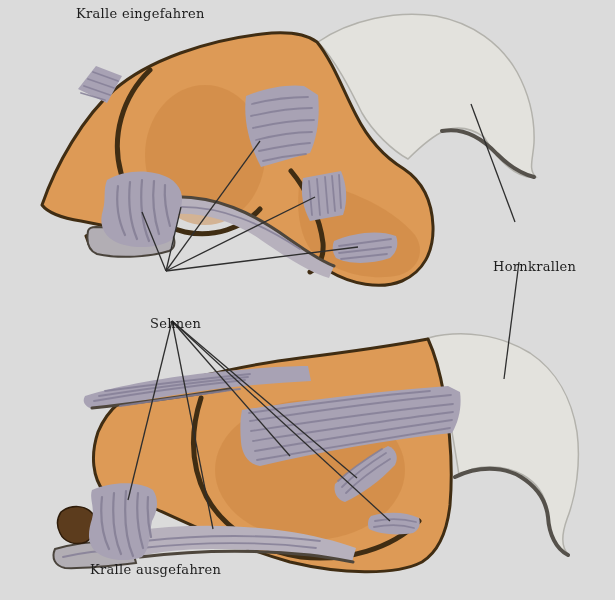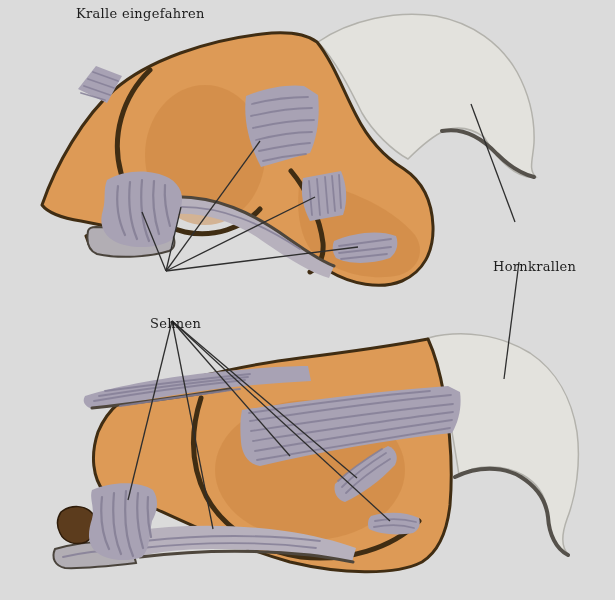--- a/index.html
+++ b/index.html
@@ -213,14 +213,15 @@
 
   <g>
     <line class="leader" x1="471" y1="104" x2="515" y2="222"></line>
     <line class="leader" x1="519" y1="262" x2="504" y2="379"></line>
   </g>
 </svg>
 
 <div class="diagram-label" id="label-claw-retracted">Kralle eingefahren</div>
 <div class="diagram-label" id="label-sehnen">Sehnen</div>
 <div class="diagram-label" id="label-hornkrallen">Hornkrallen</div>
+<div class="diagram-label" id="label-claw-extended">Kralle ausgefahren</div>
 
 </div>
 
 </body></html>

